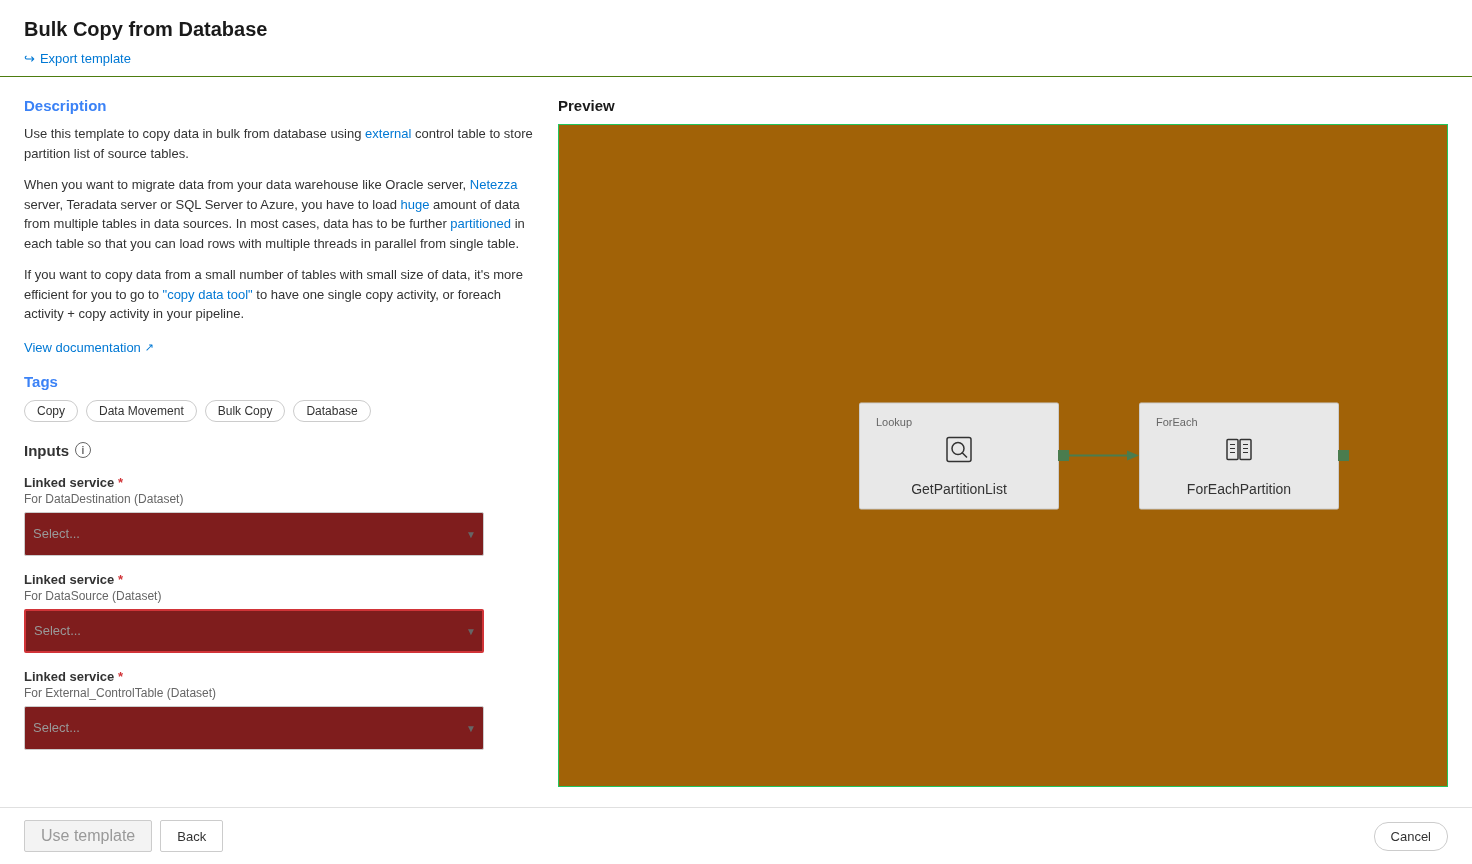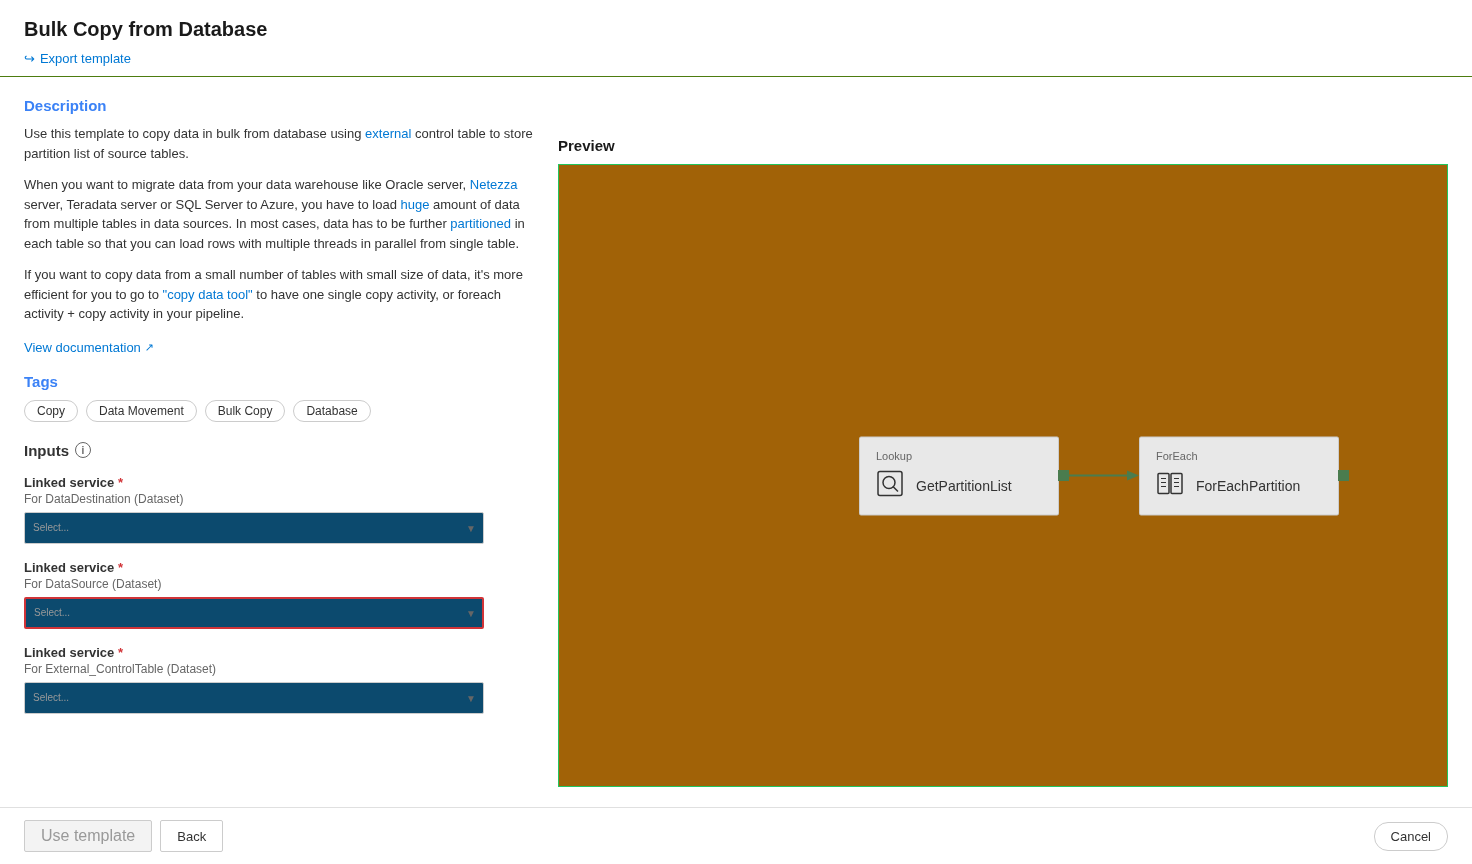--- a/index.html
+++ b/index.html
@@ -154,26 +154,26 @@
       margin-bottom: 6px;
     }
 
     .select-wrapper {
       position: relative;
       max-width: 460px;
     }
 
     .select-wrapper select {
       width: 100%;
-      height: 32px;
+      height: 44px;
       border: 1px solid #ccc;
       border-radius: 2px;
-      background: #0c4a6e;
+      background: #7f1d1d;
       padding: 0 30px 0 8px;
-      font-size: 10px;
+      font-size: 13px;
       color: #999;
       appearance: none;
       cursor: pointer;
     }
 
     .select-wrapper.error select {
       border: 2px solid #d13438;
     }
 
     .select-wrapper .chevron {
@@ -185,21 +185,20 @@
       color: #666;
       font-size: 10px;
     }
 
     
     .preview-label {
       font-size: 15px;
       font-weight: 600;
       margin-bottom: 10px;
       color: #1a1a1a;
-      margin-top: 40px;
     }
 
     .preview-canvas {
       flex: 1;
       border: 1px solid #22c55e;
       background: #a16207;
       position: relative;
       min-height: 600px;
       overflow: hidden;
     }
@@ -226,20 +225,21 @@
     .node-type-label {
       font-size: 11px;
       color: #666;
       margin-bottom: 8px;
     }
 
     .node-body {
       display: flex;
       align-items: center;
       gap: 12px;
+      flex-direction: column;
     }
 
     .node-icon {
       font-size: 20px;
       color: #333;
     }
 
     .node-name {
       font-size: 14px;
       font-weight: 400;

